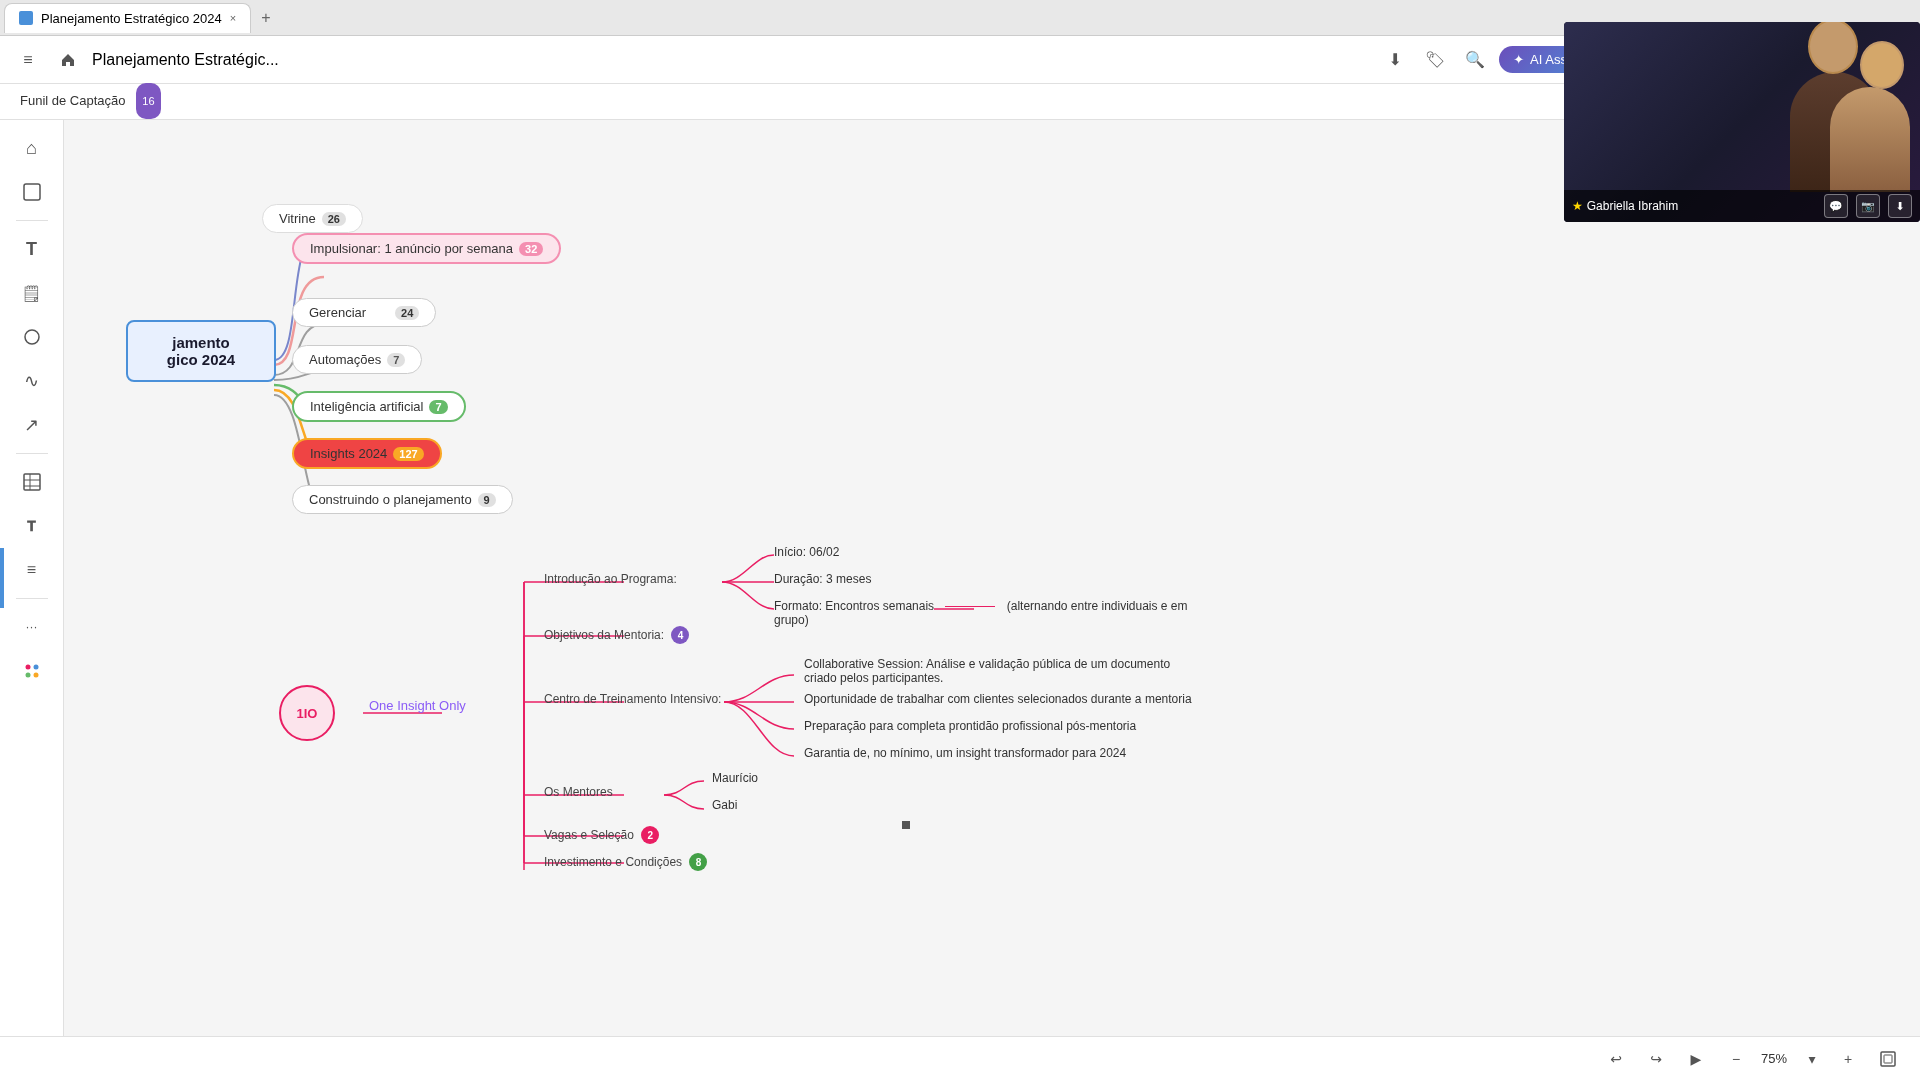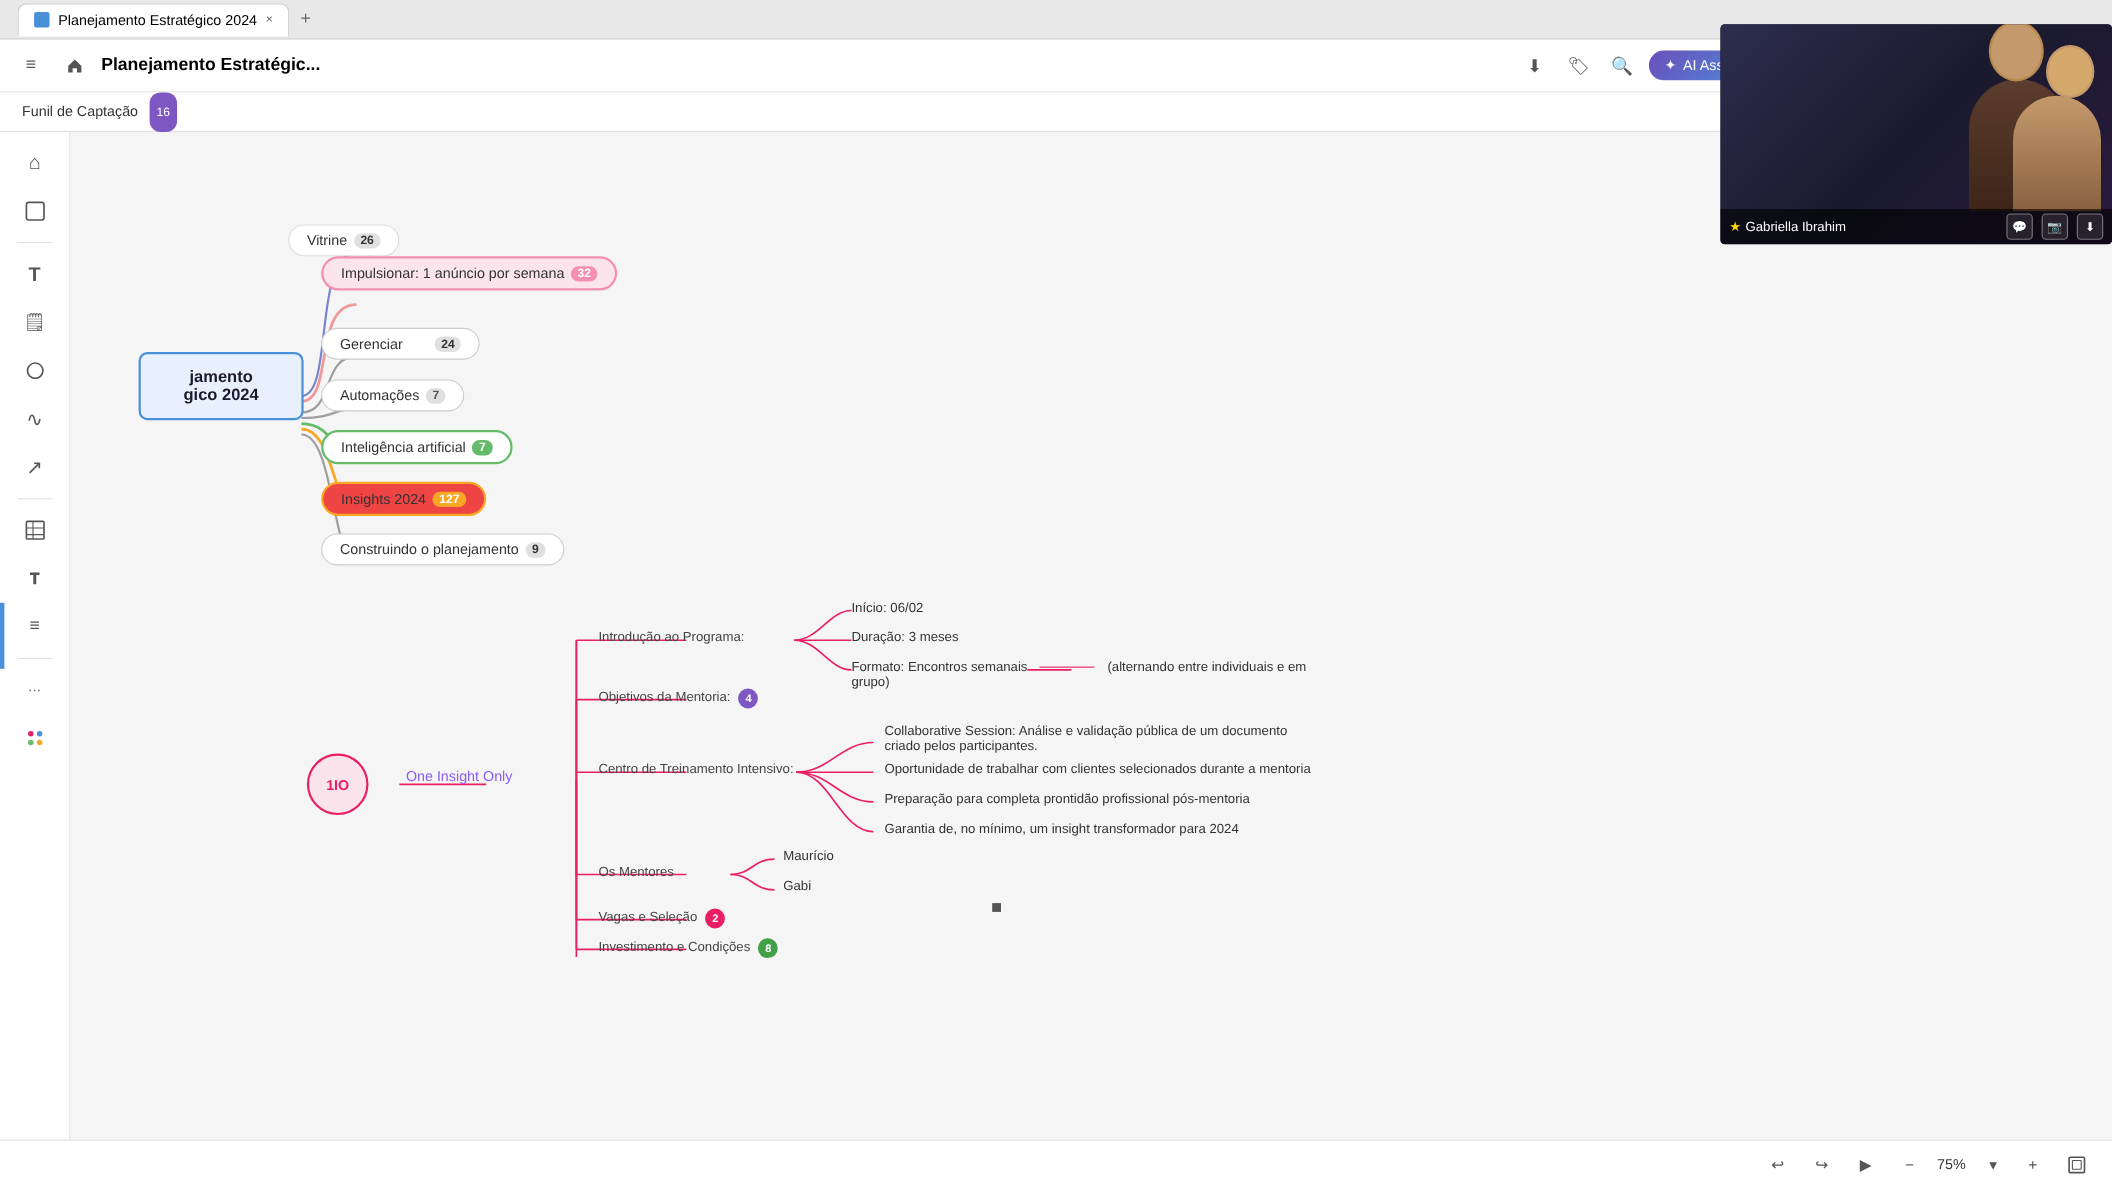--- a/index.html
+++ b/index.html
@@ -4,21 +4,21 @@
   <style>
     * { box-sizing: border-box; margin: 0; padding: 0; }
     body { background: #f0f0f0; font-family: 'Segoe UI', Arial, sans-serif; width: 1920px; height: 1080px; overflow: hidden; position: relative; }
 
     
     .browser-chrome {
       background: #e8e8e8;
       height: 36px;
       display: flex;
       align-items: center;
-      padding: 0 16px;
+      padding: 0 4px;
       border-bottom: 1px solid #ccc;
     }
     .tab-bar {
       display: flex;
       align-items: center;
       gap: 4px;
     }
     .tab {
       background: white;
       border-radius: 8px 8px 0 0;
@@ -72,21 +72,20 @@
       justify-content: center;
       border-radius: 4px;
       font-size: 16px;
       color: #555;
     }
     .breadcrumb-area {
       flex: 1;
       display: flex;
       align-items: flex-end;
       gap: 8px;
-      font-weight: bold;
     }
     .toolbar-right {
       display: flex;
       align-items: center;
       gap: 6px;
     }
     .ai-btn {
       background: linear-gradient(135deg, #6b4fbb, #4a90d9);
       color: white;
       border: none;

